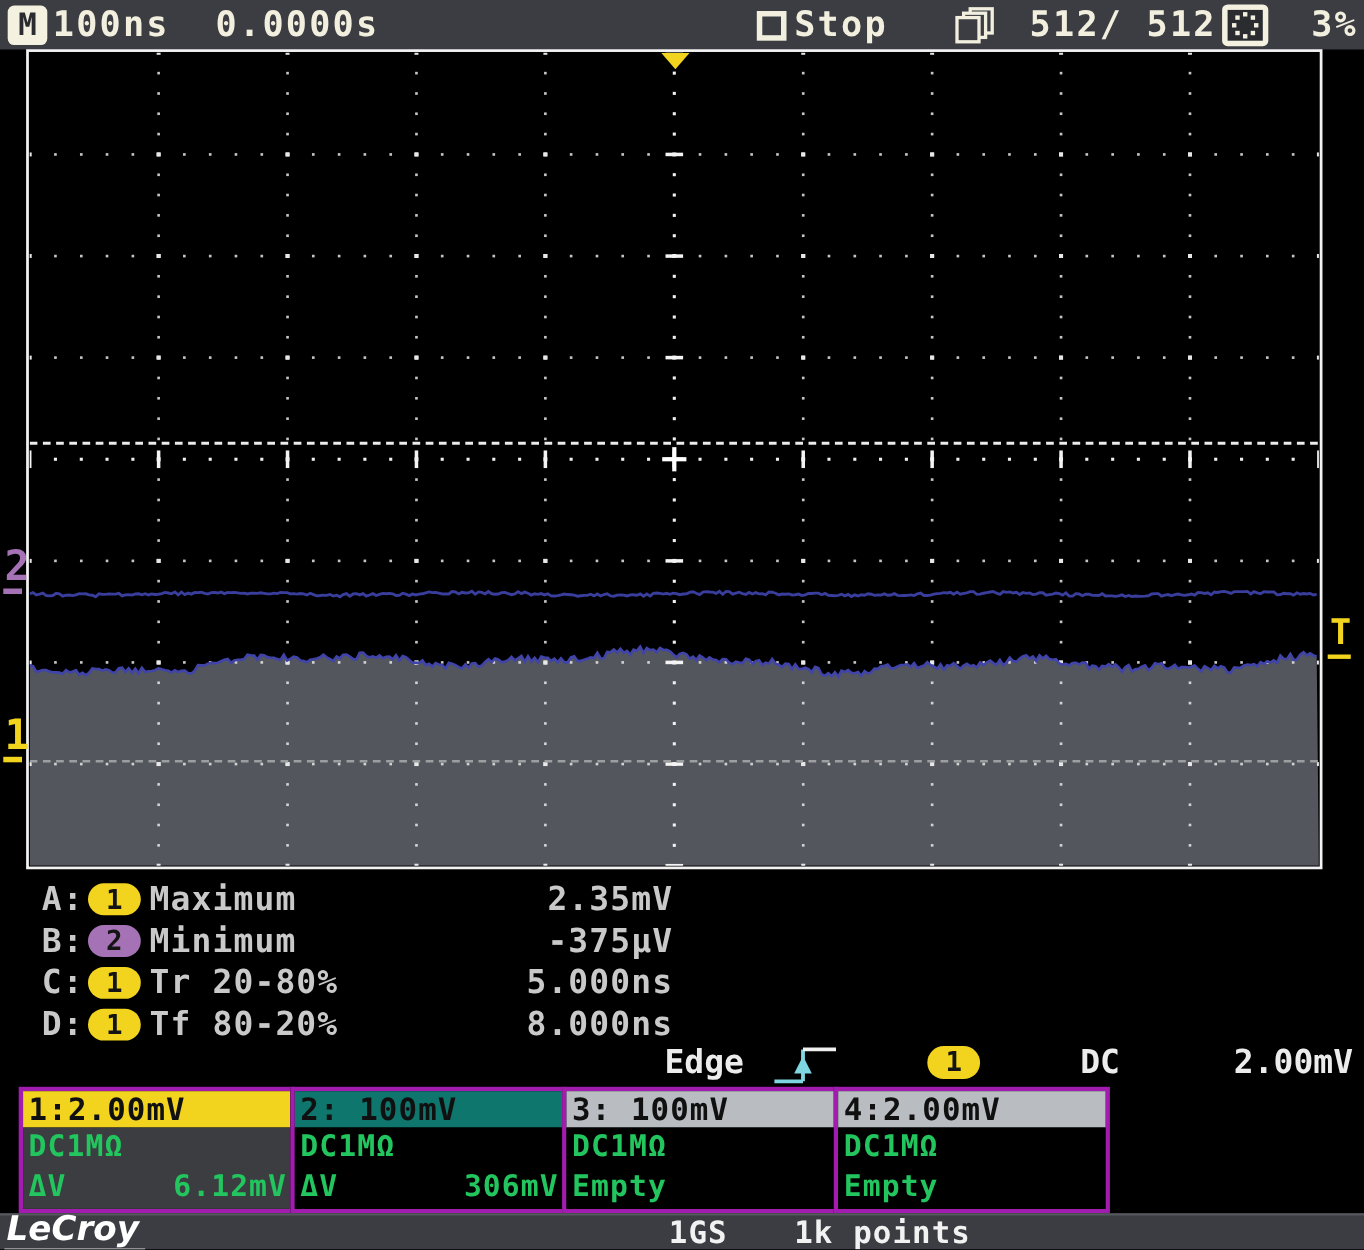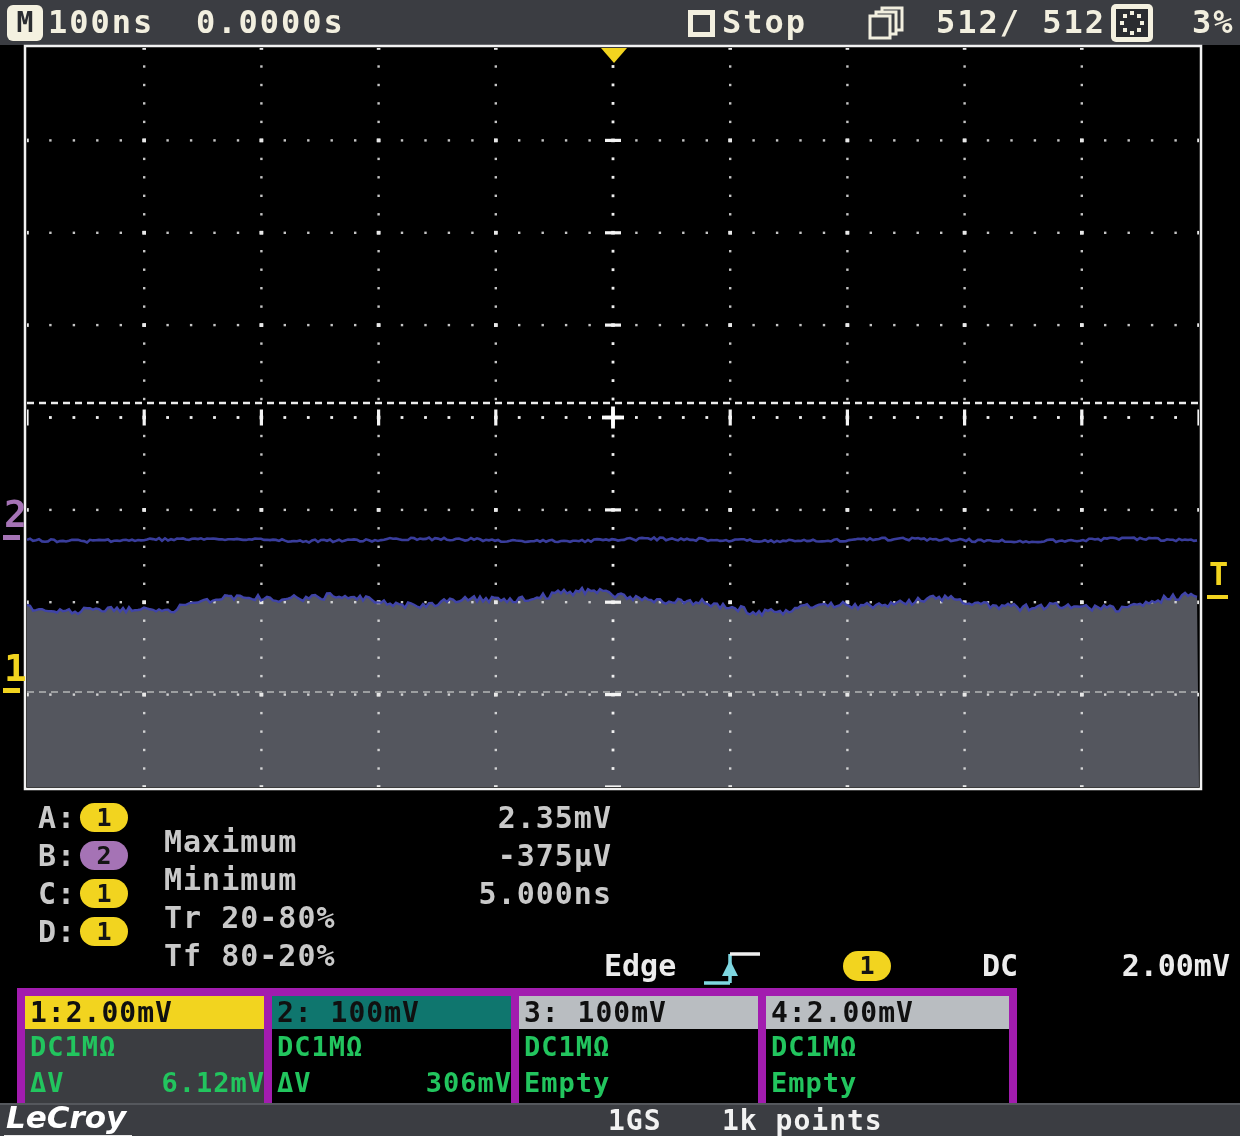--- a/index.html
+++ b/index.html
@@ -13,28 +13,28 @@
           color:#2a2c30;font-size:28px;line-height:36px;text-align:center;letter-spacing:0;}
   #stop-icon{position:absolute;left:688px;top:10px;width:17px;height:17px;border:5px solid #f2efdf;background:#3b3d42;}
   
   .marker{position:absolute;font-size:38px;line-height:36px;}
   .mdash{position:absolute;height:5px;width:17px;}
   
   .mrow{position:absolute;left:0;width:700px;height:36px;line-height:36px;color:#c9c9c9;font-size:30px;letter-spacing:1px;}
   .mlabel{position:absolute;left:38px;}
   .mbadge{position:absolute;left:80px;top:3px;width:48px;height:29px;border-radius:15px;
           color:#141414;font-size:25px;line-height:29px;text-align:center;letter-spacing:0;}
-  .mname{position:absolute;left:164px;white-space:pre;margin-top:24px;}
+  .mname{position:absolute;left:136px;white-space:pre;}
   .mvalue{position:absolute;left:380px;width:232px;text-align:right;}
   
   #trigrow{position:absolute;left:0;top:948px;width:1148px;height:38px;color:#ececec;font-size:30px;}
   #trig-badge{position:absolute;left:843px;top:3px;width:48px;height:30px;border-radius:15px;background:#f2d41f;
               color:#141414;font-size:25px;line-height:30px;text-align:center;}
   
-  .chbox{position:absolute;top:988px;width:243px;height:107px;border:8px solid #a21caf;background:#000;}
+  .chbox{position:absolute;top:988px;width:243px;height:107px;border:4px solid #a21caf;background:#000;}
   .chhead{height:33px;line-height:33px;color:#101010;font-size:28px;padding-left:5px;letter-spacing:1px;white-space:pre;}
   .chbody{position:relative;height:74px;color:#22c55e;font-size:27px;letter-spacing:1px;}
   .chrow1{position:absolute;left:5px;top:2px;}
   .chrow2{position:absolute;left:5px;top:38px;}
   .chval{position:absolute;top:38px;right:3px;text-align:center;left:auto;}
   
   #botbar{position:absolute;left:0;top:1103px;width:1240px;height:33px;background:#3b3d42;border-top:2px solid #55585d;}
   .bbtext{position:absolute;top:0;height:31px;line-height:31px;color:#f2f2f2;font-size:28px;letter-spacing:1px;white-space:pre;}
   #lecroy{position:absolute;left:4px;top:-6px;color:#fff;font-size:31px;font-family:"DejaVu Sans",sans-serif;
           font-weight:bold;font-style:italic;border-bottom:3px solid #e8e8e8;padding:0 6px 0 2px;}
@@ -844,20 +844,21 @@
   <div class="mrow" style="top:876px">
     <span class="mlabel">C:</span>
     <span class="mbadge" style="background-color: rgb(242, 212, 31);">1</span>
     <span class="mname">Tr 20-80%</span>
     <span class="mvalue">5.000ns</span>
   </div>
   <div class="mrow" style="top:914px">
     <span class="mlabel">D:</span>
     <span class="mbadge" style="background-color: rgb(242, 212, 31);">1</span>
     <span class="mname">Tf 80-20%</span>
+    <span class="mvalue">8.000ns</span>
   </div>
 
   <div id="trigrow">
     <span class="abs" style="left:604px">Edge</span>
     <span class="abs" style="left:700px;top:0">
       <svg width="66" height="40" viewBox="0 0 66 40">
         <path d="M4 35 H30" stroke="#7ed6e0" stroke-width="3.5" fill="none"></path>
         <path d="M30 35 V6" stroke="#7ed6e0" stroke-width="3.5" fill="none"></path>
         <path d="M30 6 H60" stroke="#f0f0f0" stroke-width="3.5" fill="none"></path>
         <polygon points="30,12 22,28 38,28" fill="#7ed6e0"></polygon>

